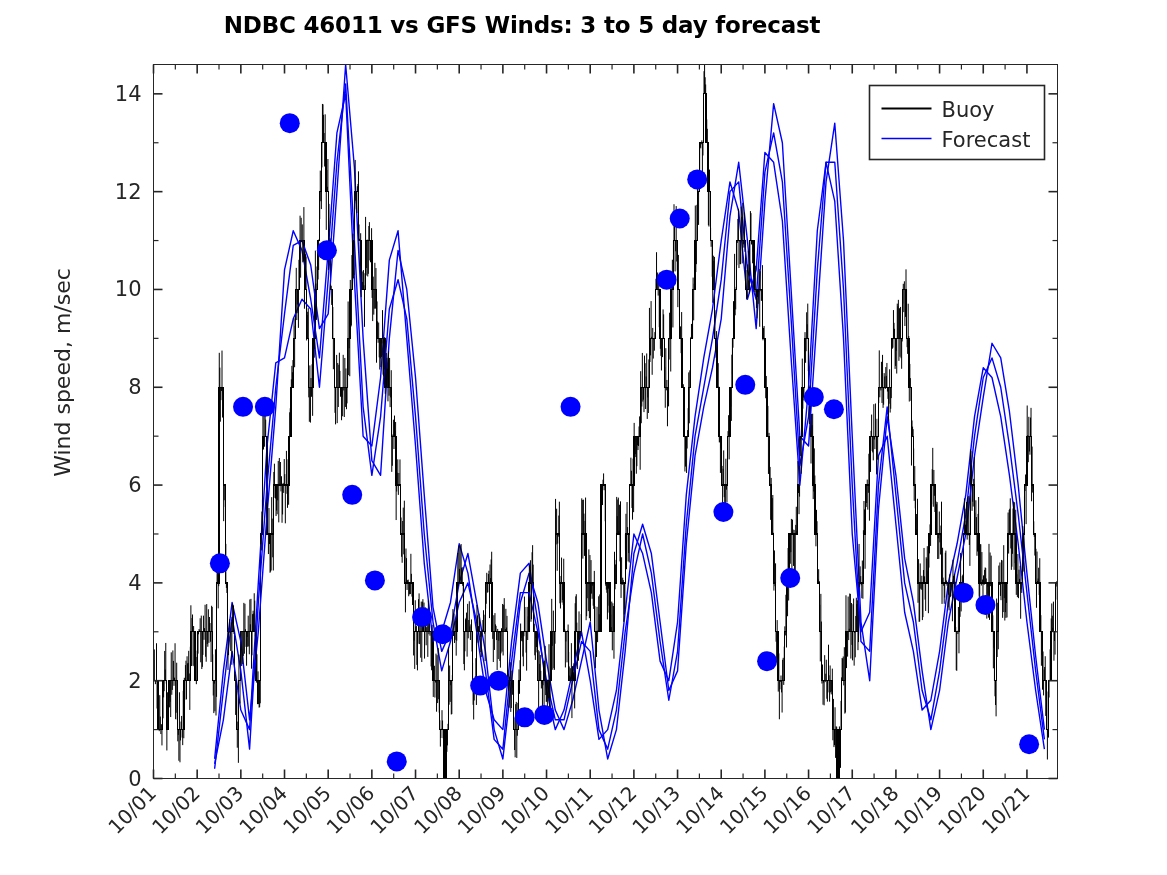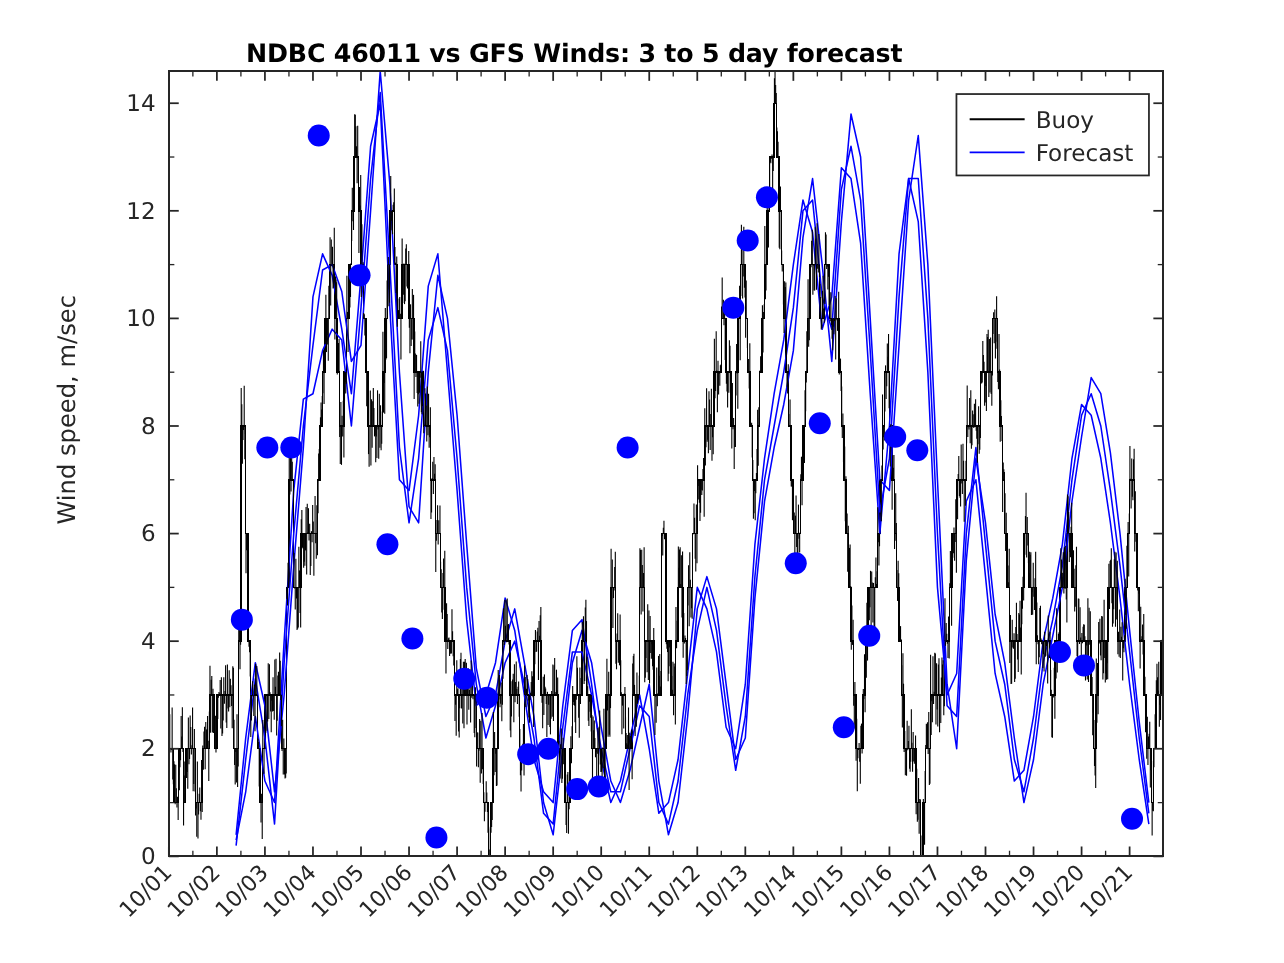--- a/index.html
+++ b/index.html
@@ -17,21 +17,21 @@
   #figure {
     position: absolute;
     left: 0; top: 0;
     width: 1167px;
     height: 875px;
     background: #ffffff;
   }
   #chart-title {
     position: absolute;
     left: 0;
-    top: 36px;
+    top: 12px;
     width: 1044px;
     text-align: center;
     font-size: 23px;
     font-weight: bold;
     color: #000000;
     font-family: "DejaVu Sans", sans-serif;
     letter-spacing: -0.2px;
   }
   #ylabel {
     position: absolute;

